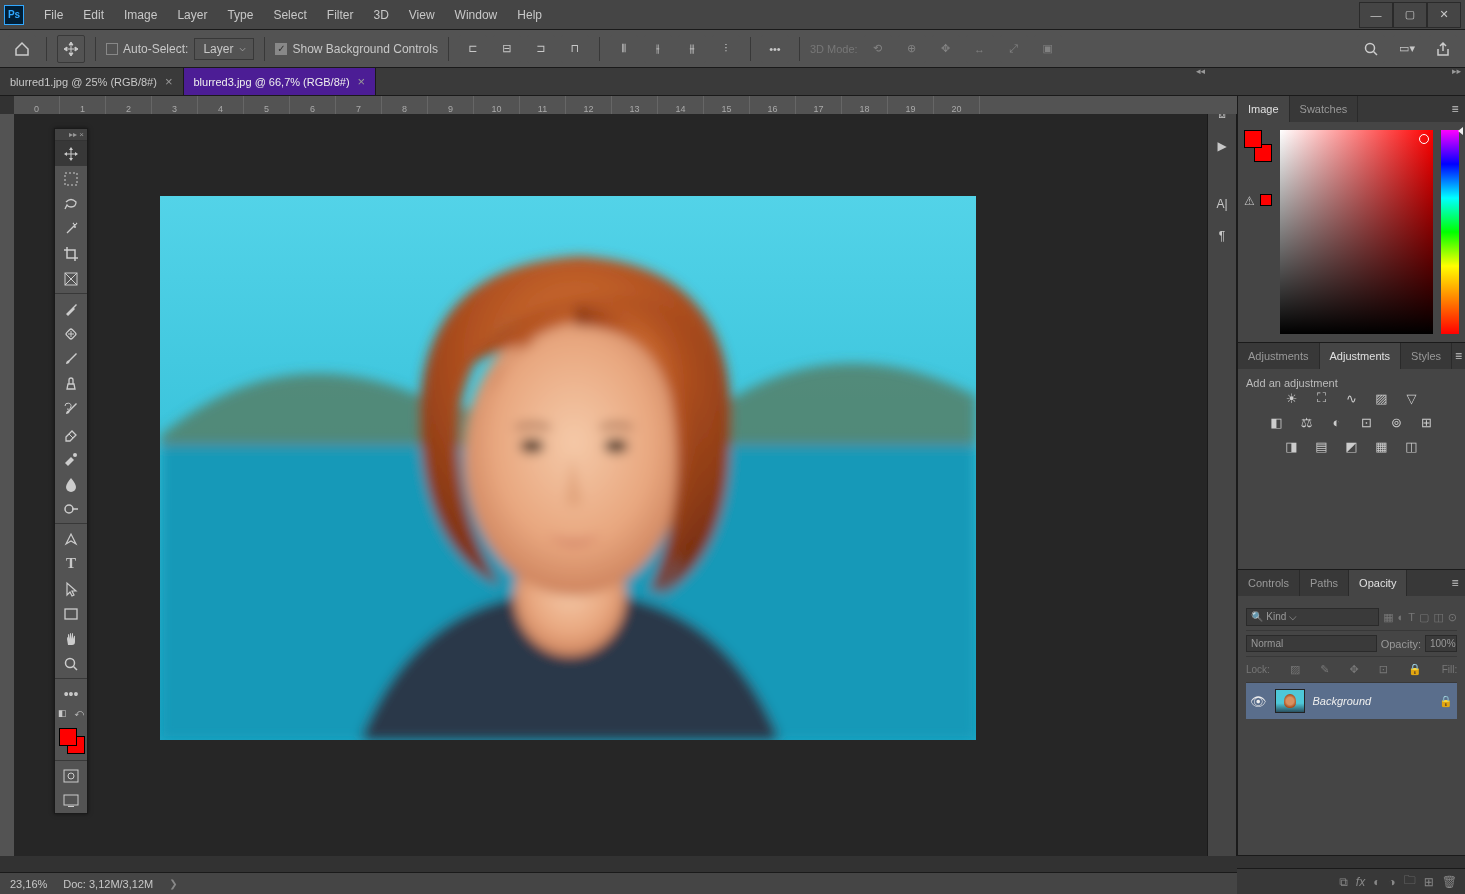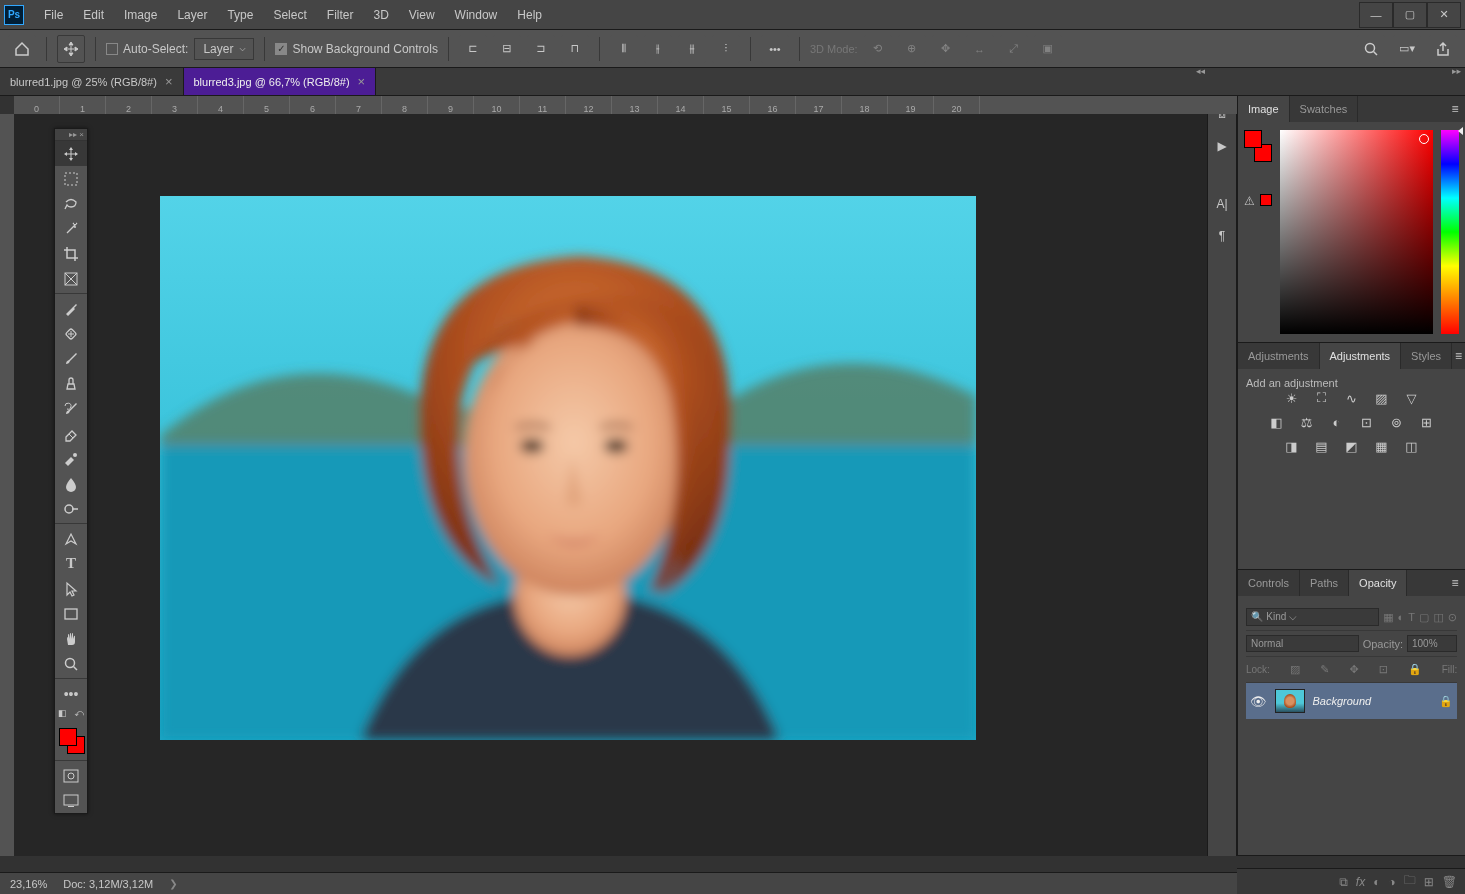--- a/index.html
+++ b/index.html
@@ -70,21 +70,21 @@
 .hue-cursor{position:absolute;right:-4px;top:-3px;width:0;height:0;border-top:4px solid transparent;border-bottom:4px solid transparent;border-right:5px solid #eee;}
 
 .adjust-body{font-size:11px;color:#bbb;}
 .adjust-body .label{display:block;}
 .adj-row{display:flex;gap:10px;justify-content:center;margin-bottom:6px;}
 .adj-ic{width:20px;height:18px;display:flex;align-items:center;justify-content:center;font-size:13px;color:#ccc;}
 
 .layers-body{font-size:11px;color:#999;}
 .layer-controls{display:flex;align-items:center;gap:4px;padding:4px 0;border-bottom:1px solid #383838;}
 .lc-sel{background:#3a3a3a;border:1px solid #2a2a2a;padding:2px 4px;color:#999;font-size:10px;flex:1;}
-.lc-sel.narrow{flex:0 0 auto;width:50px;}
+.lc-sel.narrow{flex:0 0 auto;width:32px;}
 .lc-row2{display:flex;align-items:center;gap:20px;padding:4px 0;border-bottom:1px solid #383838;font-size:10px;color:#777;}
 .lc-ic{font-size:11px;color:#777;}
 .layer-item{display:flex;align-items:center;gap:8px;padding:6px 4px;background:#5a6e8c;color:#eee;}
 .layer-eye{font-size:13px;}
 .layer-thumb{width:30px;height:24px;background:linear-gradient(to bottom,#4ec8d8 60%,#2a5060 100%);border:1px solid #222;position:relative;}
 .layer-thumb::after{content:"";position:absolute;left:8px;top:4px;width:12px;height:14px;background:radial-gradient(circle,#d89060 40%,#a85020 70%);border-radius:50% 50% 40% 40%;}
 .layer-name{font-style:italic;flex:1;}
 .layer-lock{font-size:11px;}
 
 .layers-footer{position:absolute;bottom:0;right:0;width:228px;height:26px;background:#383838;display:flex;align-items:center;justify-content:flex-end;gap:8px;padding:0 8px;border-top:1px solid #1a1a1a;}

